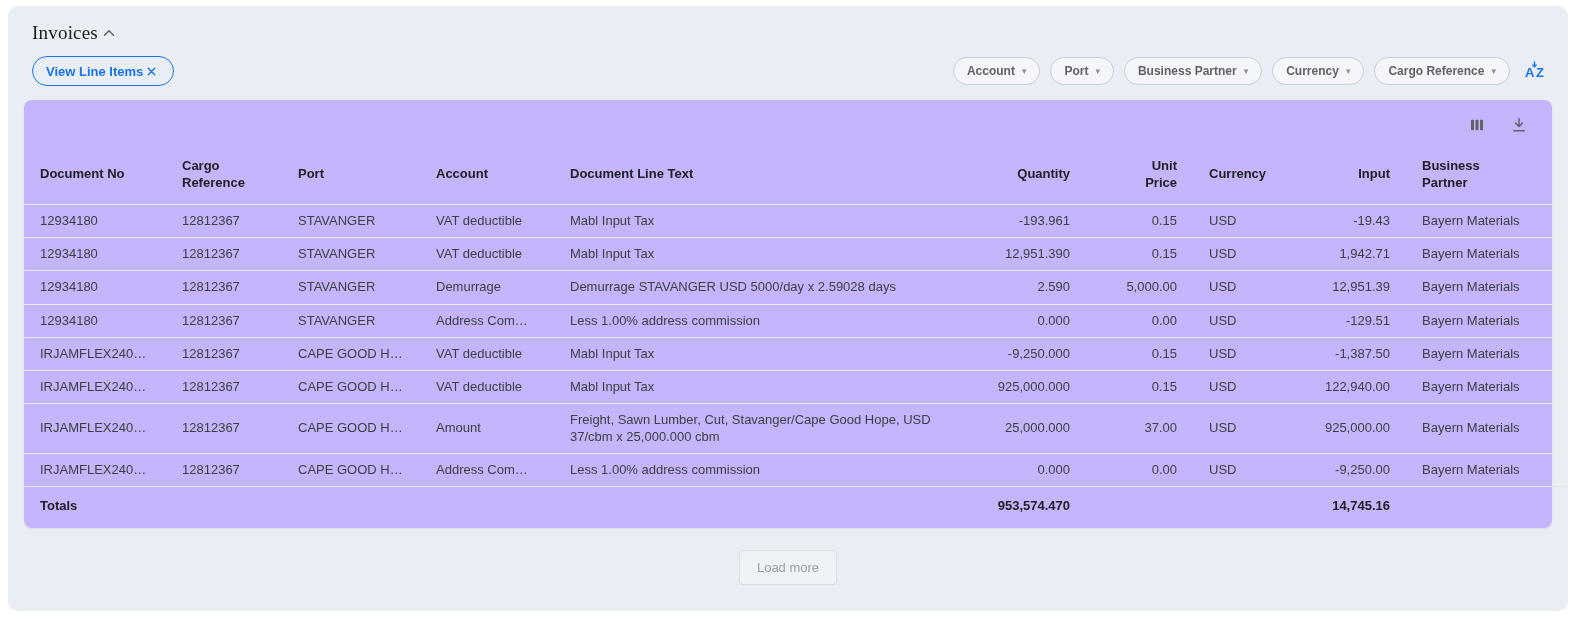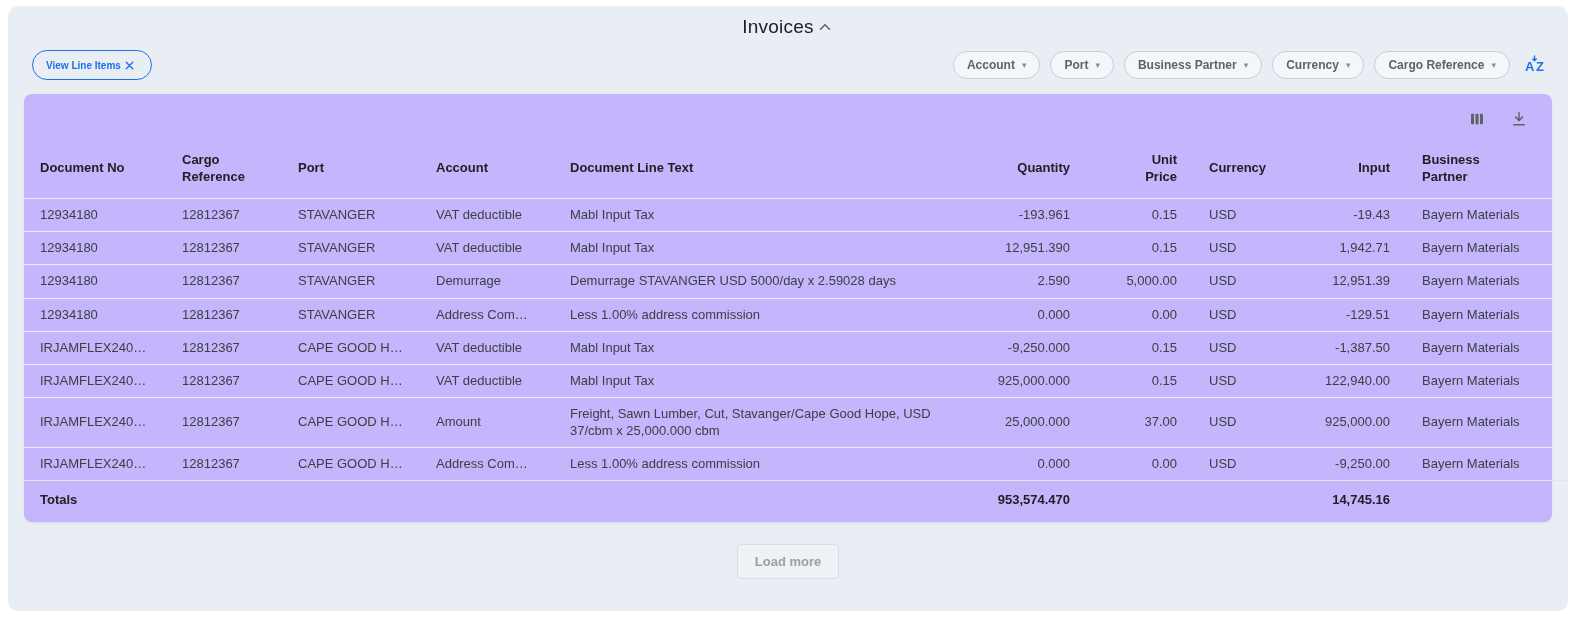--- a/index.html
+++ b/index.html
@@ -1,29 +1,29 @@
 <!DOCTYPE html>
 <html><head>
 <meta charset="utf-8">
 <style>
   * { margin:0; padding:0; box-sizing:border-box; }
   html,body { width:1576px; height:619px; background:#ffffff; overflow:hidden;
     font-family:"Liberation Sans","DejaVu Sans",sans-serif; }
   .panel { position:absolute; left:8px; top:6px; right:8px; bottom:8px;
     background:#e9edf4; border-radius:10px; }
-  .panel-header { display:flex; align-items:center; justify-content:center;
-    padding:10px 22px 0 24px; }
+  .panel-header { display:flex; align-items:center; justify-content:flex-start;
+    padding:16px 22px 0 24px;font-family:Liberation Serif, serif; }
   .panel-title { font-size:19px; font-weight:500; color:#1c1d1f; letter-spacing:.2px; }
   .icon-btn { background:none; border:none; cursor:pointer; display:inline-flex;
     align-items:center; justify-content:center; padding:2px; }
   .toolbar { display:flex; align-items:center; justify-content:space-between;
     padding:12px 18px 0 24px; }
   .chip { display:inline-flex; align-items:center; gap:0; height:30px;
     padding:0 13px; border:1.5px solid #1a73e8; border-radius:16px;
-    background:transparent; color:#1a73e8; font-weight:700; font-size:10px;
+    background:transparent; color:#1a73e8; font-weight:700; font-size:13px;
     cursor:pointer; font-family:inherit; }
   .right-tools { display:flex; align-items:center; gap:12px; }
   .filters { display:flex; align-items:center; gap:10px; }
   .filter-pill { display:inline-flex; align-items:center; gap:7px; height:28px;
     padding:0 13px; border:1px solid #c9ced7; border-radius:15px;
     background:#f4f6fa; color:#5f6368; font-weight:700; font-size:12px;
     cursor:pointer; font-family:inherit; }
   .caret { color:#8a9099; font-size:9px; line-height:1; }
   .card { margin:14px 16px 0; background:#c4b5fd; border-radius:8px;
     box-shadow:0 1px 2px rgba(60,64,67,.08); padding-bottom:2px; }
@@ -35,21 +35,21 @@
     white-space:pre-line; line-height:1.3; padding-top:12px; padding-bottom:12px; }
   tbody td { color:#3c4043; border-top:1px solid #ebedf0; white-space:nowrap;
     overflow:hidden; text-overflow:ellipsis; line-height:1.25; }
   tbody td.wrap { white-space:normal; }
   .num { text-align:right; }
   tfoot td { border-top:1px solid #e3e5e8; font-weight:700; color:#202124;
     padding-top:11px; padding-bottom:13px; }
   .load-more-wrap { display:flex; justify-content:center; margin-top:22px; }
   .load-more { background:#eef1f6; border:1px solid #d8dce3; border-radius:4px;
     color:#9aa0a6; font-size:13px; padding:9px 17px; cursor:default;
-    font-family:inherit;font-weight:bold; }
+    font-family:inherit; }
   svg { display:block; }
 </style>
 </head>
 <body>
 
 <div class="panel">
 
   <div class="panel-header">
     <div class="panel-title">Invoices</div>
     <button class="icon-btn" title="">

